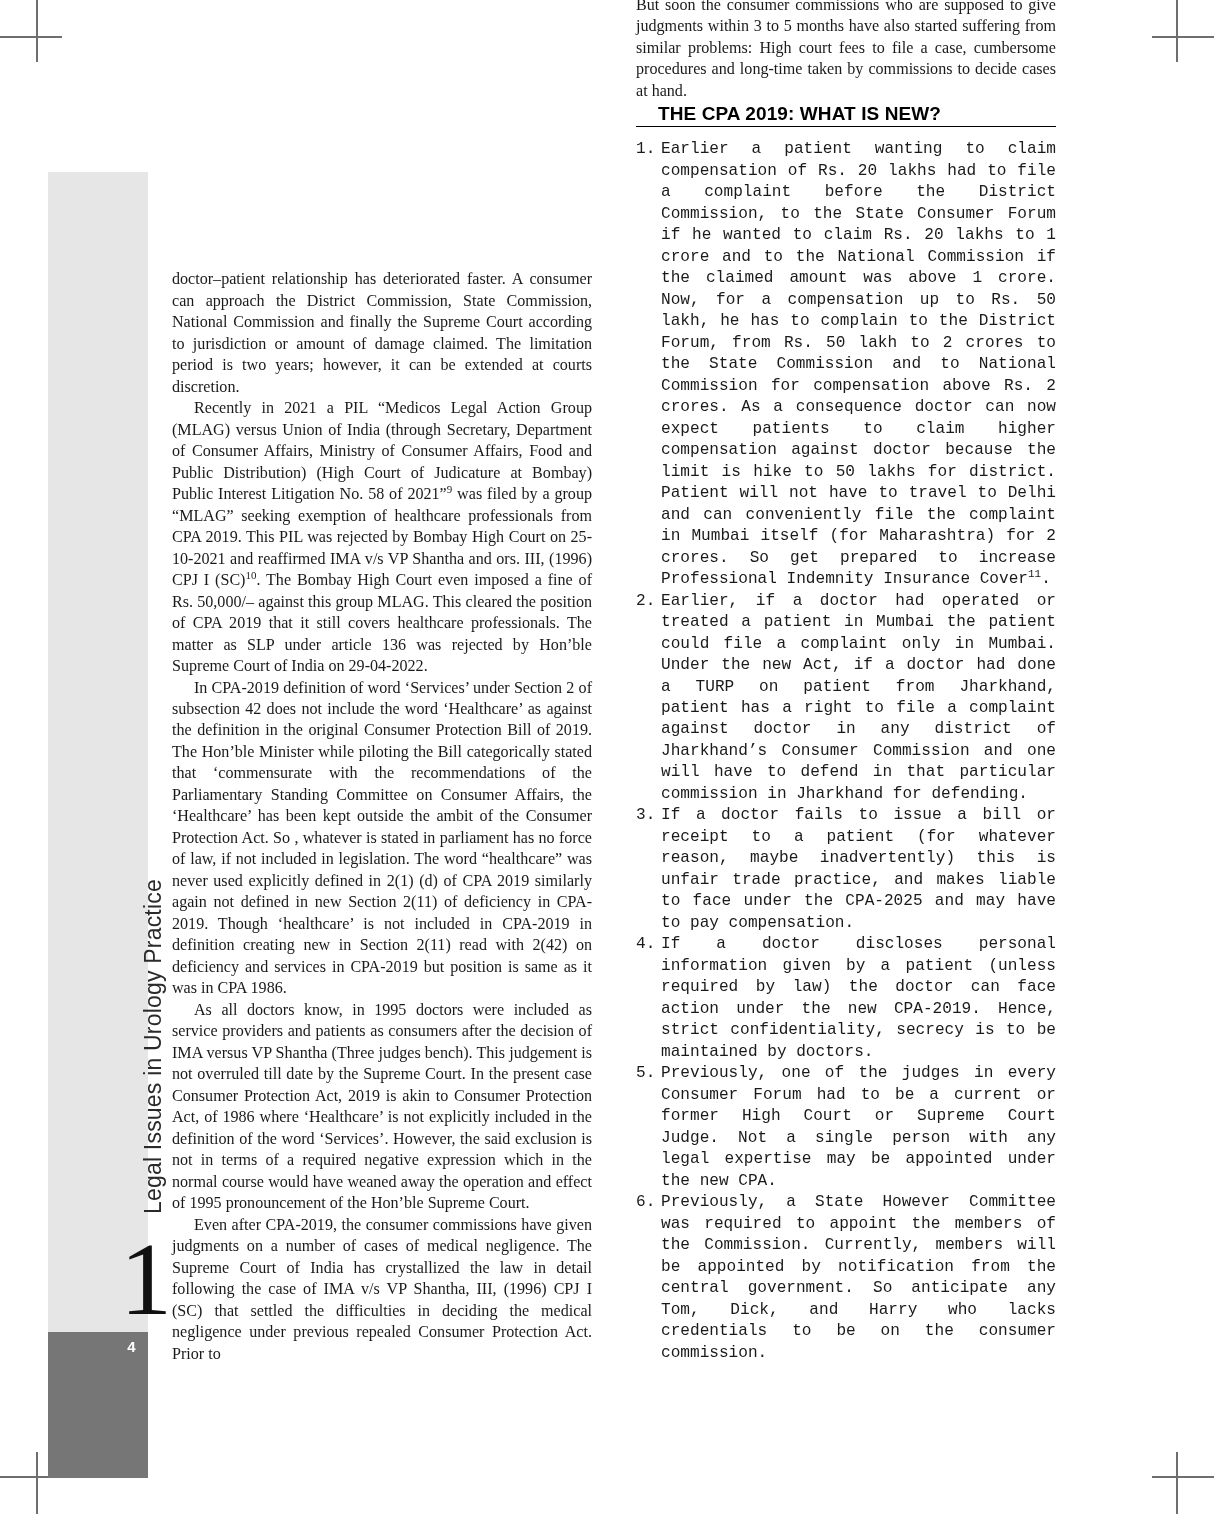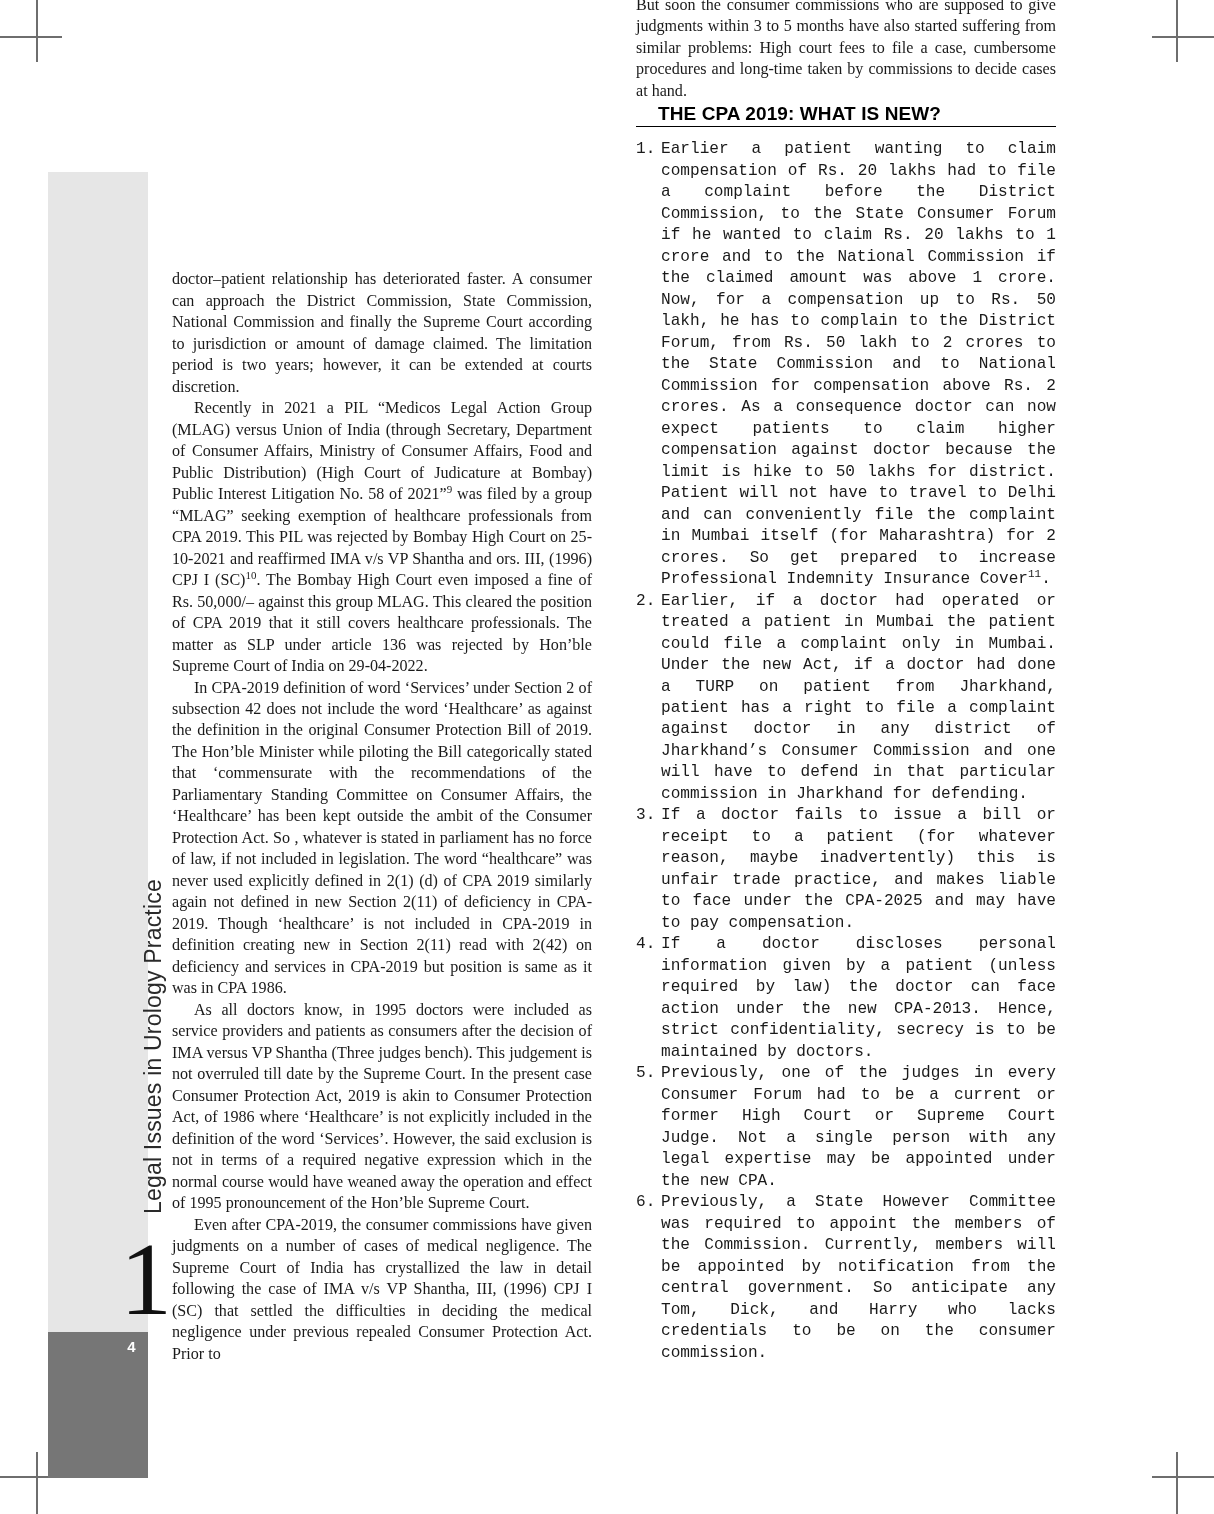--- a/index.html
+++ b/index.html
@@ -189,19 +189,19 @@
 
   <div class="col">
     <p class="noindent">the Consumer Protection Act, 2019, the civil remedy was available to a patient against medical negligence, under the law of torts by way of compensation. However, before CPA was enacted, only a few cases relating to such negligence came up before the courts under the law of torts. The reasons for this were requirement of high court fees to file a case, cumbersome procedures and long-time taken by the court to decide the cases. But soon the consumer commissions who are supposed to give judgments within 3 to 5 months have also started suffering from similar problems: High court fees to file a case, cumbersome procedures and long-time taken by commissions to decide cases at hand.</p>
 
     <p class="sec-head">THE CPA 2019: WHAT IS NEW?</p>
 
     <ol class="cpa-list">
       <li><span>Earlier a patient wanting to claim compensation of Rs. 20 lakhs had to file a complaint before the District Commission, to the State Consumer Forum if he wanted to claim Rs. 20 lakhs to 1 crore and to the National Commission if the claimed amount was above 1 crore. Now, for a compensation up to Rs. 50 lakh,  he has to complain to the District Forum, from Rs. 50 lakh to 2 crores to the State Commission and to National Commission for compensation above Rs. 2 crores. As a consequence doctor can now expect patients to claim higher compensation against doctor because the limit is hike to 50 lakhs for district.  Patient will not have to travel to Delhi and can conveniently file the complaint in Mumbai itself (for Maharashtra) for 2 crores. So get prepared to increase Professional Indemnity Insurance Cover</span><sup>11</sup><span>.</span></li>
       <li><span>Earlier, if a doctor had operated or treated a patient in Mumbai the patient could file a complaint only in Mumbai. Under the new Act, if a doctor  had done a TURP on patient from Jharkhand, patient has a right to file a complaint against doctor in any district of Jharkhand’s Consumer Commission and one will have to defend in that particular commission in Jharkhand for defending.</span></li>
       <li><span>If a doctor fails to issue a bill or receipt to a patient (for whatever reason, maybe inadvertently) this is unfair trade practice, and makes liable to face under the CPA-2025 and may have to pay compensation.</span></li>
-      <li><span>If a doctor discloses personal information given by a patient (unless required by law) the doctor can face action under the new CPA-2013. Hence, strict confidentiality, secrecy is to be maintained by doctors.</span></li>
+      <li><span>If a doctor discloses personal information given by a patient (unless required by law) the doctor can face action under the new CPA-2019. Hence, strict confidentiality, secrecy is to be maintained by doctors.</span></li>
       <li><span>Previously, one of the judges in every Consumer Forum had to be a current or former High Court or Supreme Court Judge. Not a single person with any legal expertise may be appointed under the new CPA.</span></li>
       <li><span>Previously, a State However Committee was required to appoint the members of the Commission. Currently, members will be appointed by notification from the central government. So anticipate any Tom, Dick, and Harry who lacks credentials to be on the consumer commission.</span></li>
     </ol>
   </div>
 
 </div>
 
 </body></html>

